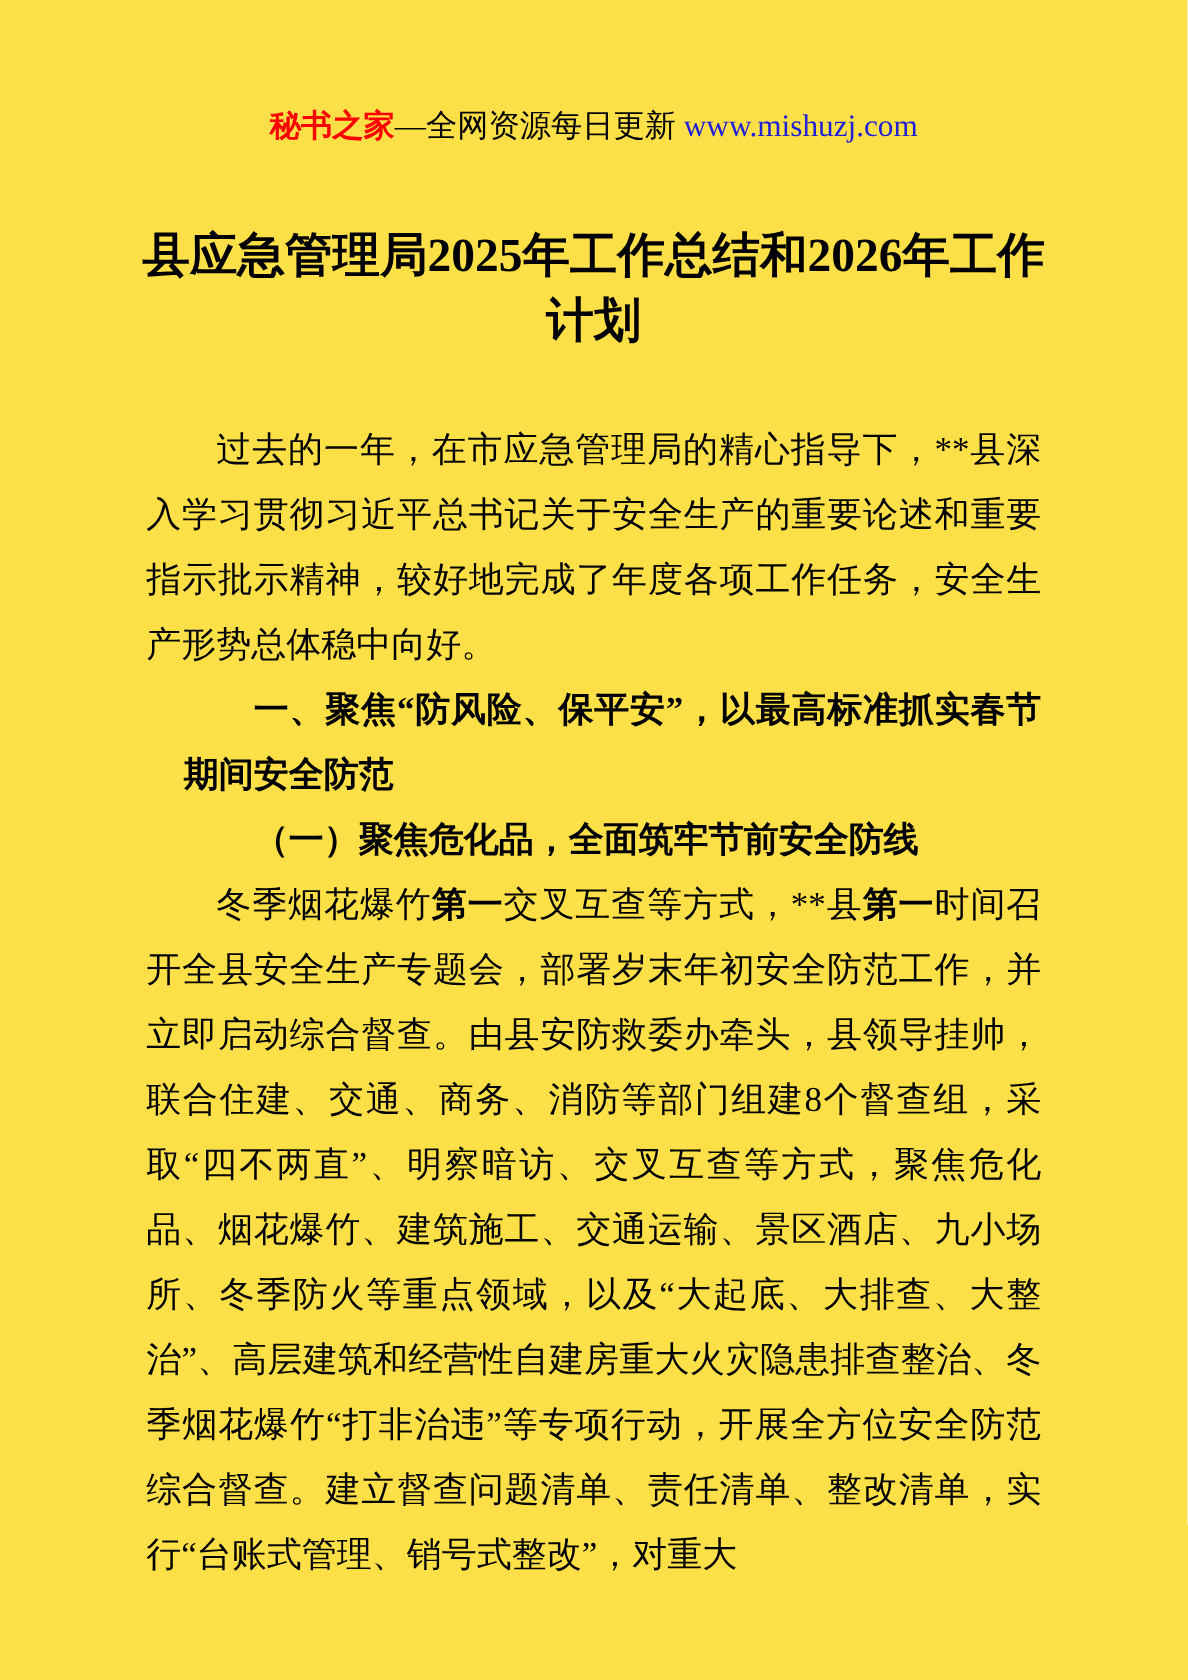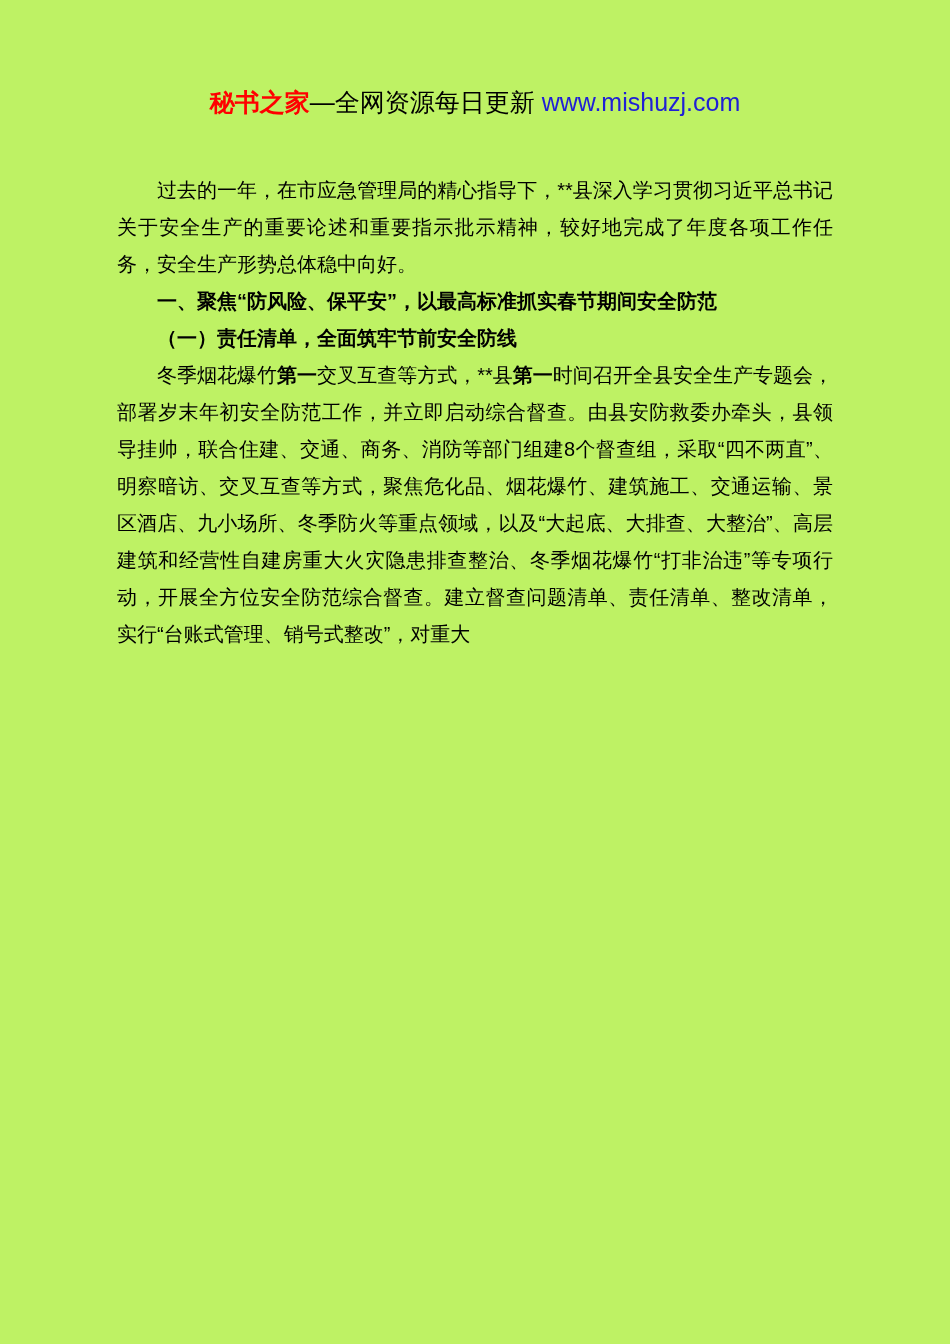--- a/index.html
+++ b/index.html
@@ -26,41 +26,42 @@
     max-width: 742px;
     margin: 59px auto 0 auto;
     text-align: center;
     font-weight: bold;
     font-size: 38px;
     line-height: 52px;
   }
   .doc-body {
     width: 716px;
     margin: 52px auto 0 auto;
-    font-size: 20px;
-    line-height: 37px;
+    font-size: 28px;
+    line-height: 52px;
     text-align: justify;
   }
   .doc-body p {
     margin: 0;
     padding: 0;
     text-indent: 2em;
   }
   .doc-body p.heading1,
-  .doc-body p.heading2 { font-weight: bold; }
+  .doc-body p.heading2 { font-weight: bold; margin-left: 30px; }
   .bold { font-weight: bold; }
 </style>
 </head>
 <body>
 
-<div class="page" style="color: rgb(0, 0, 0); background: #bef264;">
+<div class="page" style="color: rgb(0, 0, 0); background: #fde047; font-family: Liberation Serif, serif;">
 
   <div class="doc-header"><span class="site-name" style="color: rgb(255, 0, 0);">秘书之家</span><span>—全网资源每日更新</span> <span class="site-url" style="color: rgb(32, 32, 214);">www.mishuzj.com</span></div>
 
+  <h1 class="doc-title">县应急管理局2025年工作总结和2026年工作计划</h1>
 
   <div class="doc-body">
       <p class="block paragraph"><span>过去的一年，在市应急管理局的精心指导下，**县深入学习贯彻习近平总书记关于安全生产的重要论述和重要指示批示精神，较好地完成了年度各项工作任务，安全生产形势总体稳中向好。</span></p>
       <p class="block heading1"><span class="bold">一、聚焦“防风险、保平安”，以最高标准抓实春节期间安全防范</span></p>
-      <p class="block heading2"><span class="bold">（一）责任清单，全面筑牢节前安全防线</span></p>
+      <p class="block heading2"><span class="bold">（一）聚焦危化品，全面筑牢节前安全防线</span></p>
       <p class="block paragraph"><span>冬季烟花爆竹</span><span class="bold">第一</span><span>交叉互查等方式，**县</span><span class="bold">第一</span><span>时间召开全县安全生产专题会，部署岁末年初安全防范工作，并立即启动综合督查。由县安防救委办牵头，县领导挂帅，联合住建、交通、商务、消防等部门组建8个督查组，采取“四不两直”、明察暗访、交叉互查等方式，聚焦危化品、烟花爆竹、建筑施工、交通运输、景区酒店、九小场所、冬季防火等重点领域，以及“大起底、大排查、大整治”、高层建筑和经营性自建房重大火灾隐患排查整治、冬季烟花爆竹“打非治违”等专项行动，开展全方位安全防范综合督查。建立督查问题清单、责任清单、整改清单，实行“台账式管理、销号式整改”，对重大</span></p>
     </div>
 
 </div>
 
 </body></html>

